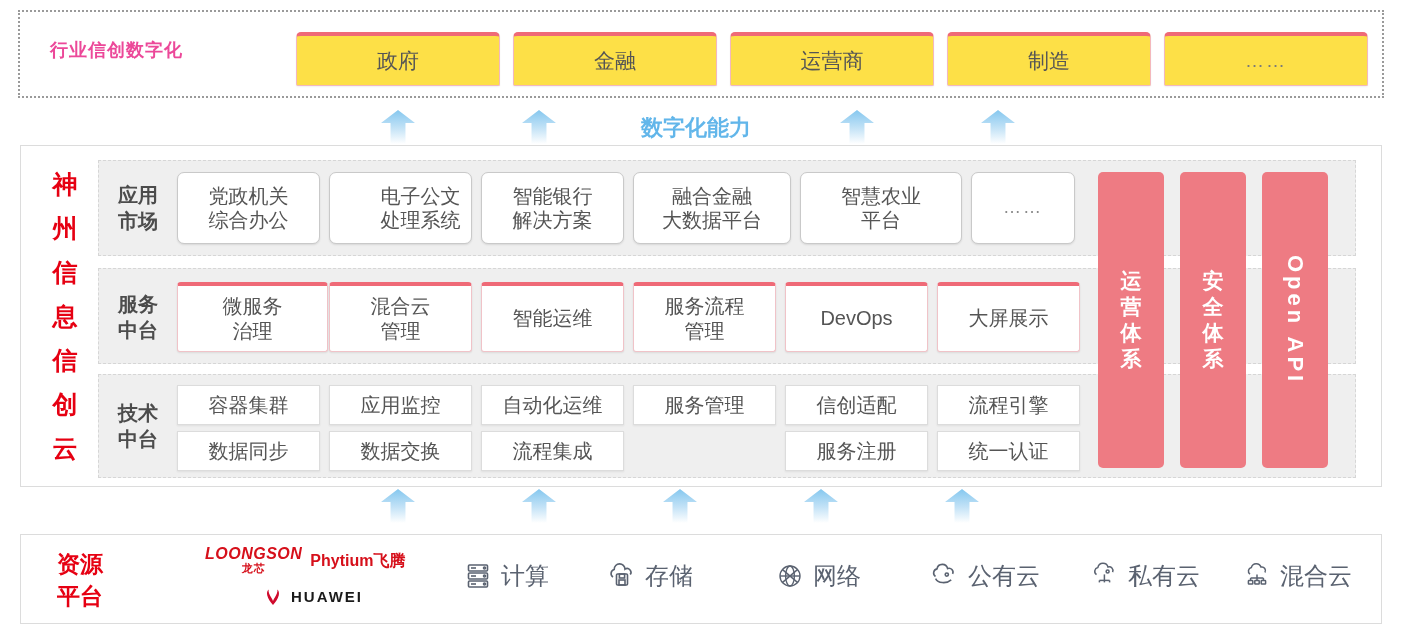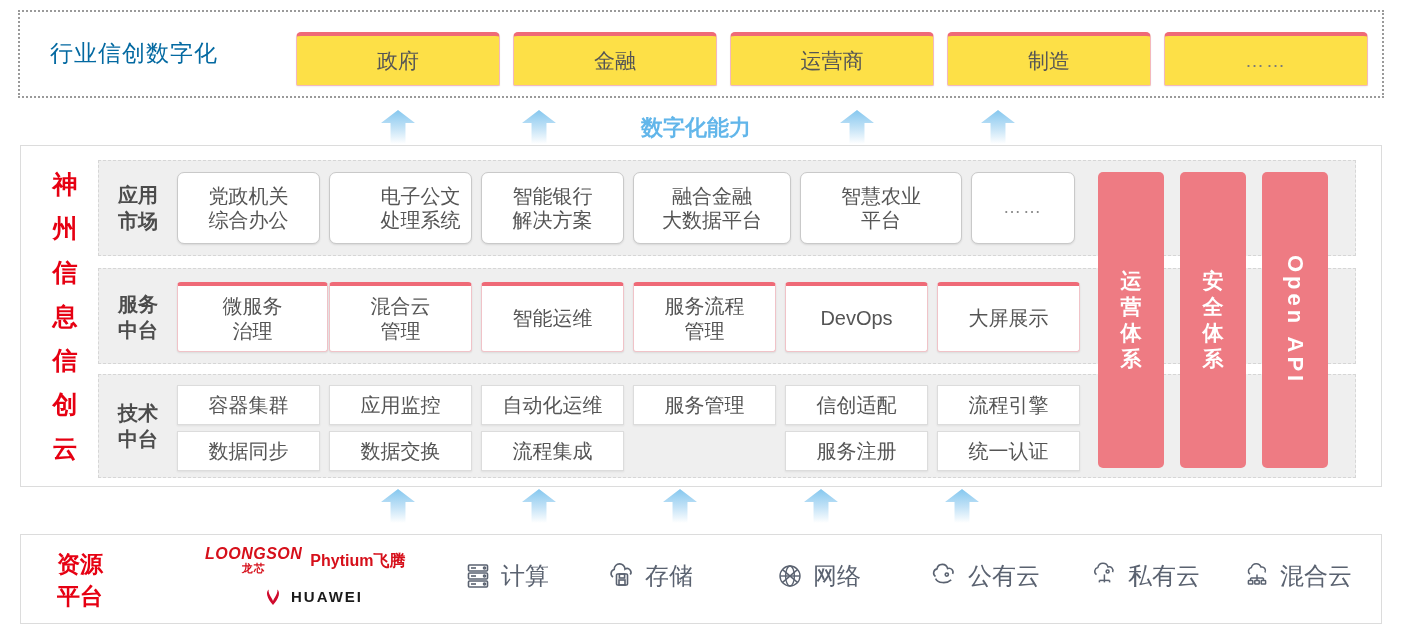--- a/index.html
+++ b/index.html
@@ -17,21 +17,21 @@
   .abs{position:absolute;box-sizing:border-box;}
 
   
   #industry-band{
     left:18px;top:10px;width:1366px;height:88px;
     border:2px dotted #9a9a9a;
     background:#fff;
   }
   #industry-title{
     left:50px;top:38px;width:220px;
-    color:#0369a1;font-weight:normal;font-size:23px;
+    color:#ec4899;font-weight:bold;font-size:18px;
     letter-spacing:1px;text-align:left;
   }
   .ind-card{
     top:32px;height:54px;
     background:#fde047;
     border:1px solid #f3b8bd;
     border-top:4px solid #ef6a77;
     border-radius:5px 5px 2px 2px;
     box-shadow:0 1px 2px rgba(0,0,0,.06);
     display:flex;align-items:center;justify-content:center;

